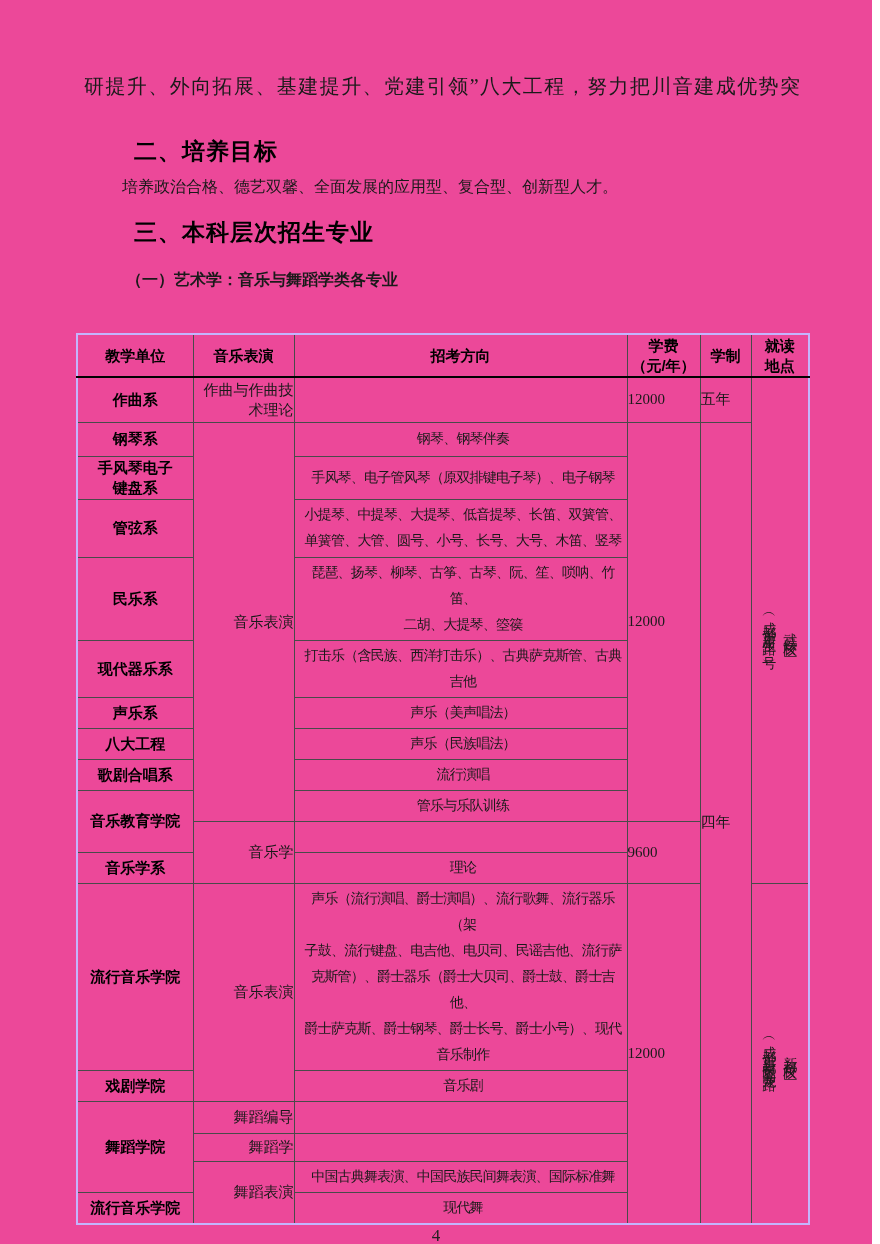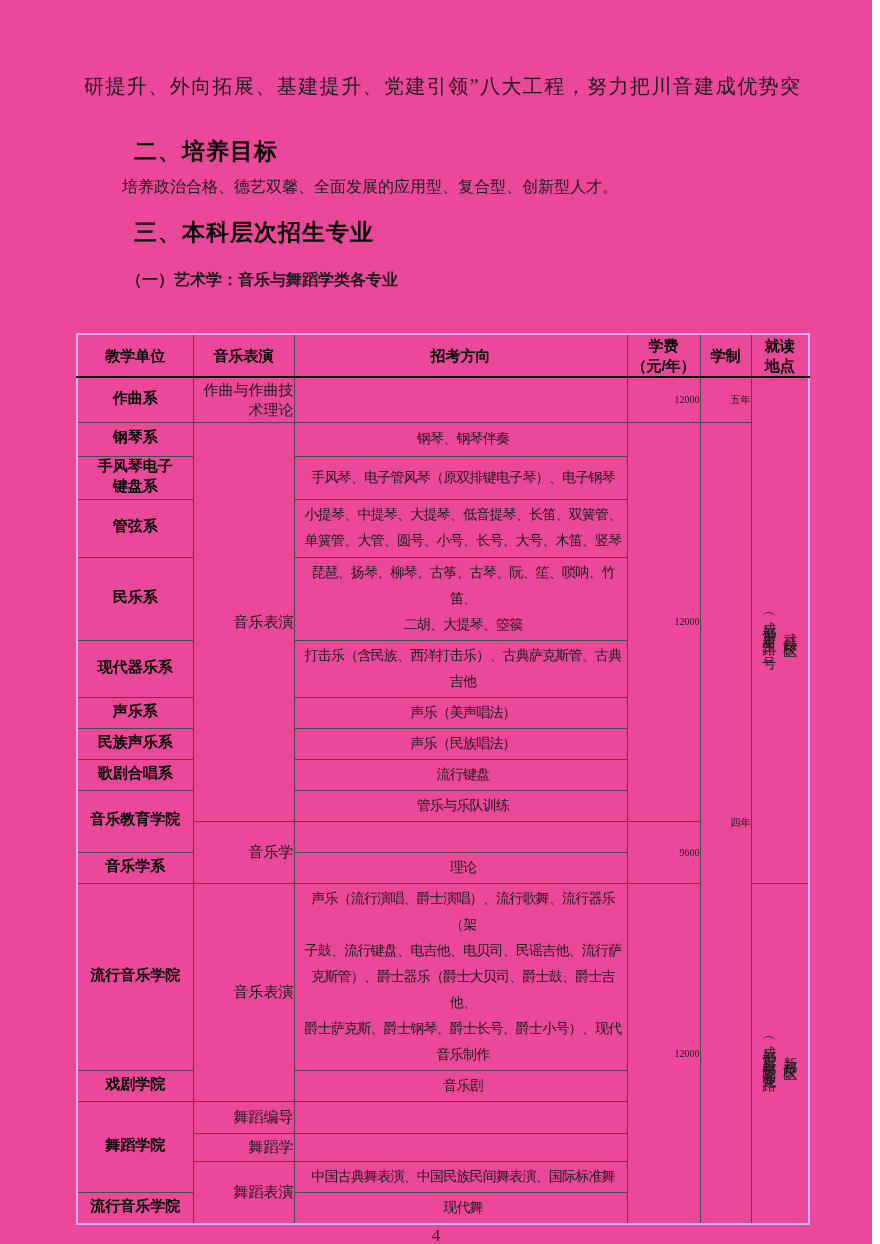--- a/index.html
+++ b/index.html
@@ -24,26 +24,26 @@
     margin:40px 0 0 76px;
     border-collapse:collapse;table-layout:fixed;width:732px;
     border:2px solid #c4b5fd;
   }
   .t th,.t td{border:1px solid #4a4a4a;padding:0;vertical-align:middle;overflow:hidden;}
   .t thead th{
     border-bottom:2px solid #000;
     font-family:"Liberation Sans",sans-serif;font-weight:bold;
     font-size:15px;line-height:20px;white-space:pre-line;text-align:center;color:#000;
   }
-  td.unit{font-family:Liberation Mono, monospace;font-weight:bold;font-size:15px;
+  td.unit{font-family:Liberation Sans, sans-serif;font-weight:bold;font-size:15px;
           text-align:center;white-space:pre-line;line-height:20px;color:#000;}
   td.major{font-size:15px;text-align:right;line-height:20px;color:#1a1a1a;}
   td.direction{font-size:14px;text-align:center;padding:2px 4px 2px 9px;line-height:26px;
                letter-spacing:-0.8px;white-space:pre-line;color:#1a1a1a;}
-  td.fee,td.duration{font-size:10px;text-align:right;color:#1a1a1a;}
+  td.fee,td.duration{font-size:15px;text-align:left;color:#1a1a1a;}
   td.location{text-align:center;}
   .vtxt{
     writing-mode:vertical-rl;text-orientation:mixed;
     margin:0 auto;font-size:14px;letter-spacing:4px;line-height:21px;
     text-align:center;color:#1a1a1a;
   }
   .pageno{margin-top:2px;text-align:center;font-size:17px;line-height:18px;color:#222;}
 </style>
 </head>
 <body>
@@ -122,26 +122,26 @@
         <tr style="height: 53px;">
           <td class="unit">现代器乐系</td>
           <td class="direction">打击乐（含民族、西洋打击乐）、古典萨克斯管、古典
 吉他</td>
         </tr>
         <tr style="height: 30px;">
           <td class="unit">声乐系</td>
           <td class="direction">声乐（美声唱法）</td>
         </tr>
         <tr style="height: 30px;">
-          <td class="unit">民族声乐系</td>
+          <td class="unit">八大工程</td>
           <td class="direction">声乐（民族唱法）</td>
         </tr>
         <tr style="height: 29px;">
           <td class="unit">歌剧合唱系</td>
-          <td class="direction">流行键盘</td>
+          <td class="direction">流行演唱</td>
         </tr>
         <tr style="height: 30px;">
           <td rowspan="2" class="unit">音乐教育学院</td>
           <td class="direction">管乐与乐队训练</td>
         </tr>
         <tr style="height: 31px;">
           <td rowspan="2" class="major">音乐学</td>
           <td class="direction"></td>
           <td rowspan="2" class="fee">9600</td>
         </tr>

